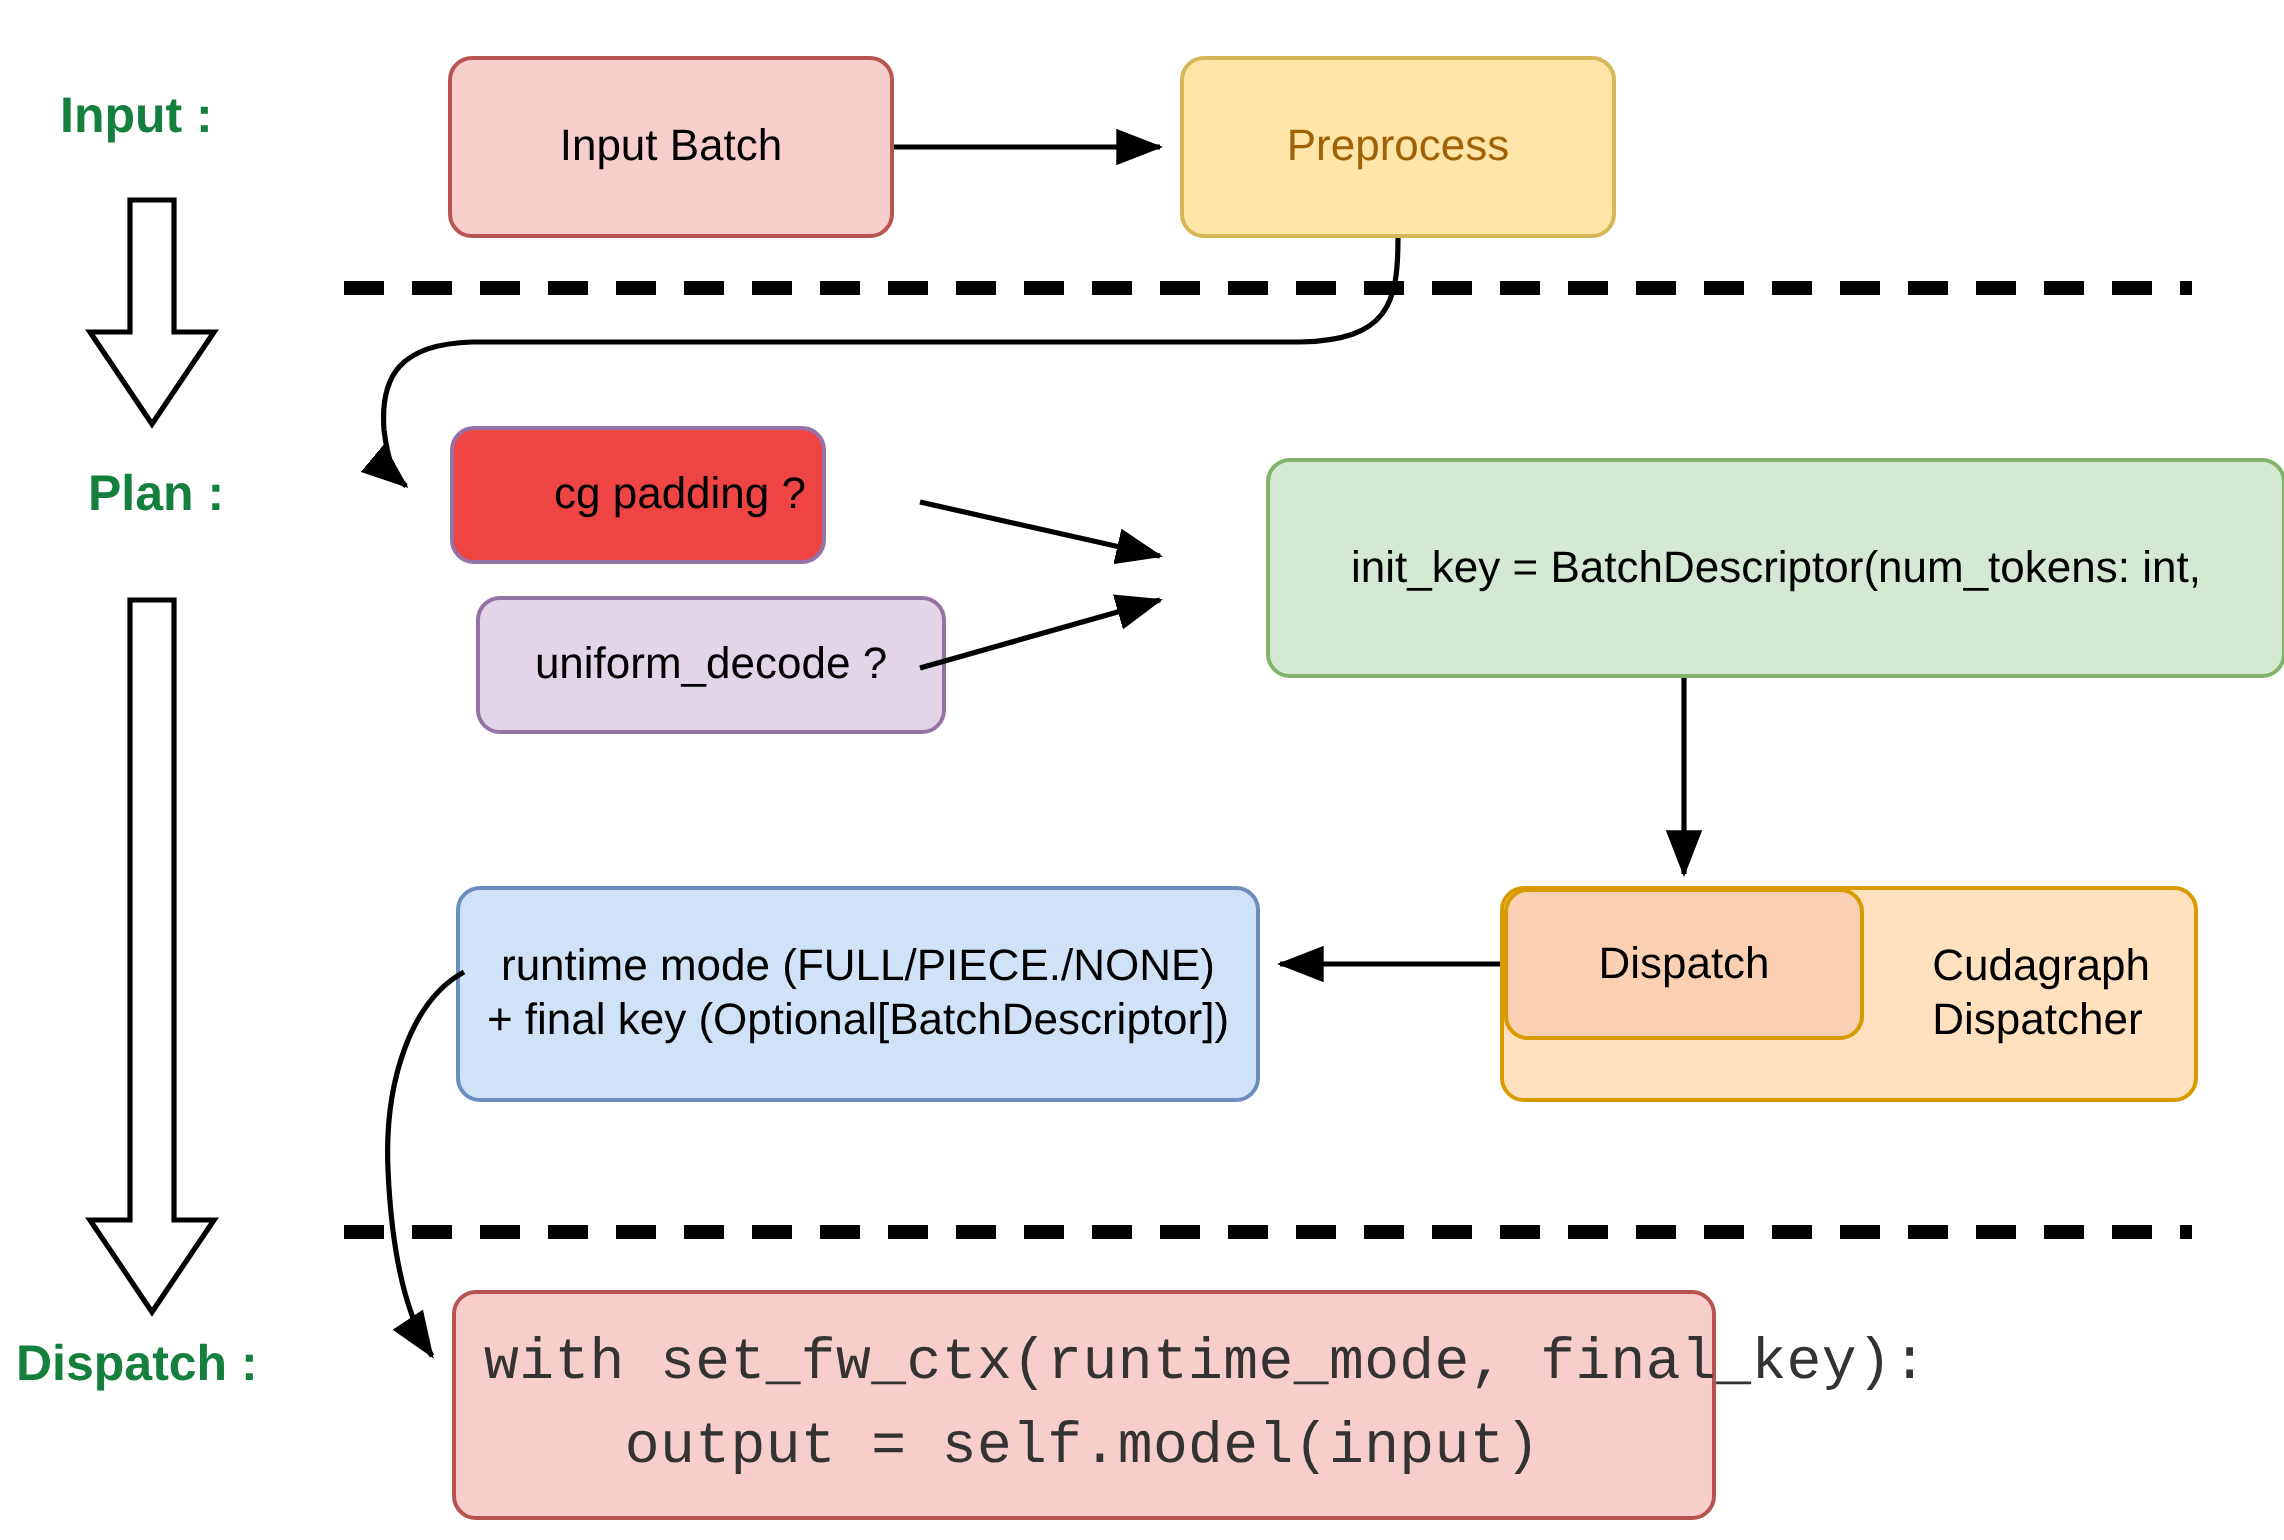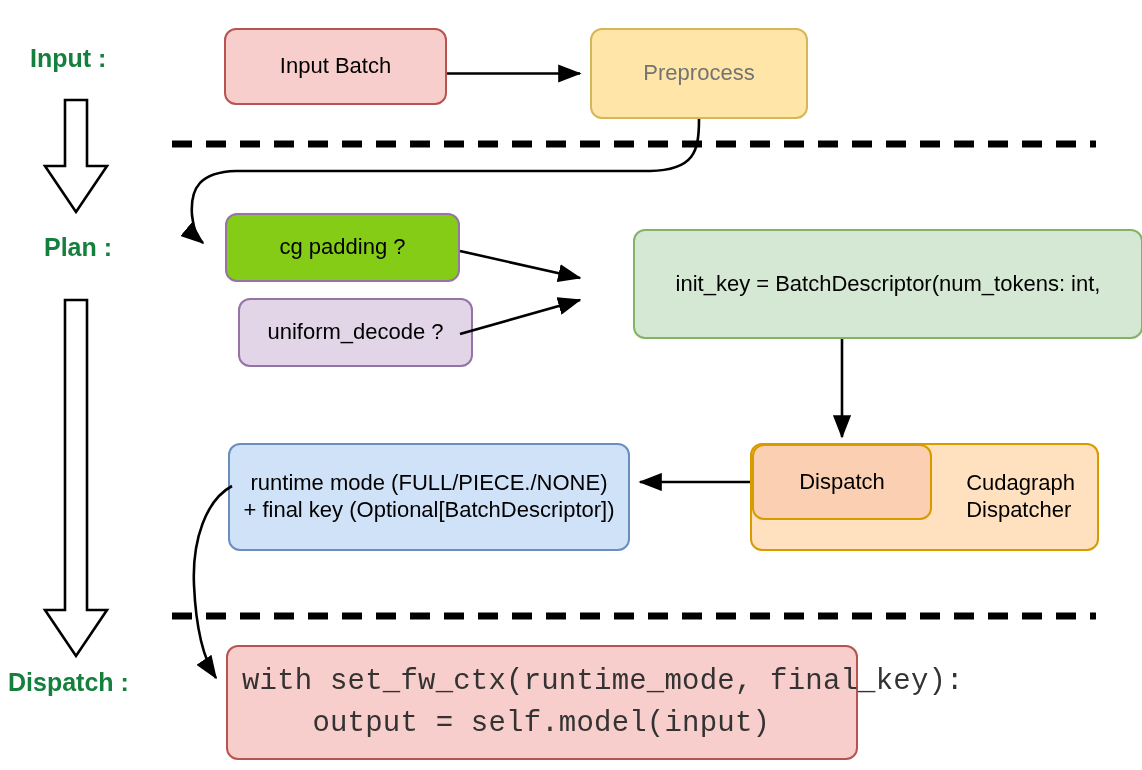--- a/index.html
+++ b/index.html
@@ -61,31 +61,31 @@
 </style>
 </head>
 <body>
 
 <div id="canvas">
 
   <div class="stage-label" id="stage-input" style="left: 30px; top: 44px;">Input :</div>
   <div class="stage-label" id="stage-plan" style="left: 44px; top: 233px;">Plan :</div>
   <div class="stage-label" id="stage-execute" style="left: 8px; top: 668px;">Dispatch :</div>
 
-  <div class="node" id="node-input-batch" style="left: 224px; top: 28px; width: 223px; height: 77px; background: rgb(248, 206, 204); border-color: rgb(184, 84, 80); color: rgb(0, 0, 0);">
+  <div class="node" id="node-input-batch" style="left: 224px; top: 28px; width: 223px; height: 91px; background: rgb(248, 206, 204); border-color: rgb(184, 84, 80); color: rgb(0, 0, 0);">
       <span class="txt">
         <span style="display: block;">Input Batch</span>
       </span>
     </div>
-  <div class="node" id="node-preprocess" style="left: 590px; top: 28px; width: 218px; height: 91px; background: rgb(255, 230, 168); border-color: rgb(214, 182, 86); color: #737373;">
+  <div class="node" id="node-preprocess" style="left: 590px; top: 28px; width: 218px; height: 91px; background: rgb(255, 230, 168); border-color: rgb(214, 182, 86); color: #a16207;">
       <span class="txt">
         <span style="display: block;">Preprocess</span>
       </span>
     </div>
-  <div class="node" id="node-cg-padding" style="left: 225px; top: 213px; width: 235px; height: 69px; background: #84cc16; border-color: rgb(150, 115, 166); color: rgb(0, 0, 0);">
+  <div class="node" id="node-cg-padding" style="left: 225px; top: 213px; width: 188px; height: 69px; background: #ef4444; border-color: rgb(150, 115, 166); color: rgb(0, 0, 0); text-align: right;">
       <span class="txt">
         <span style="display: block;">cg padding ?</span>
       </span>
     </div>
   <div class="node" id="node-uniform-decode" style="left: 238px; top: 298px; width: 235px; height: 69px; background: rgb(225, 213, 231); border-color: rgb(150, 115, 166); color: rgb(0, 0, 0);">
       <span class="txt">
         <span style="display: block;">uniform_decode ?</span>
       </span>
     </div>
   <div class="node" id="node-init-key" style="left: 590px; top: 229px; width: 510px; height: 110px; background: rgb(213, 232, 212); border-color: rgb(130, 179, 102); color: rgb(0, 0, 0); margin-left: 43px;">

